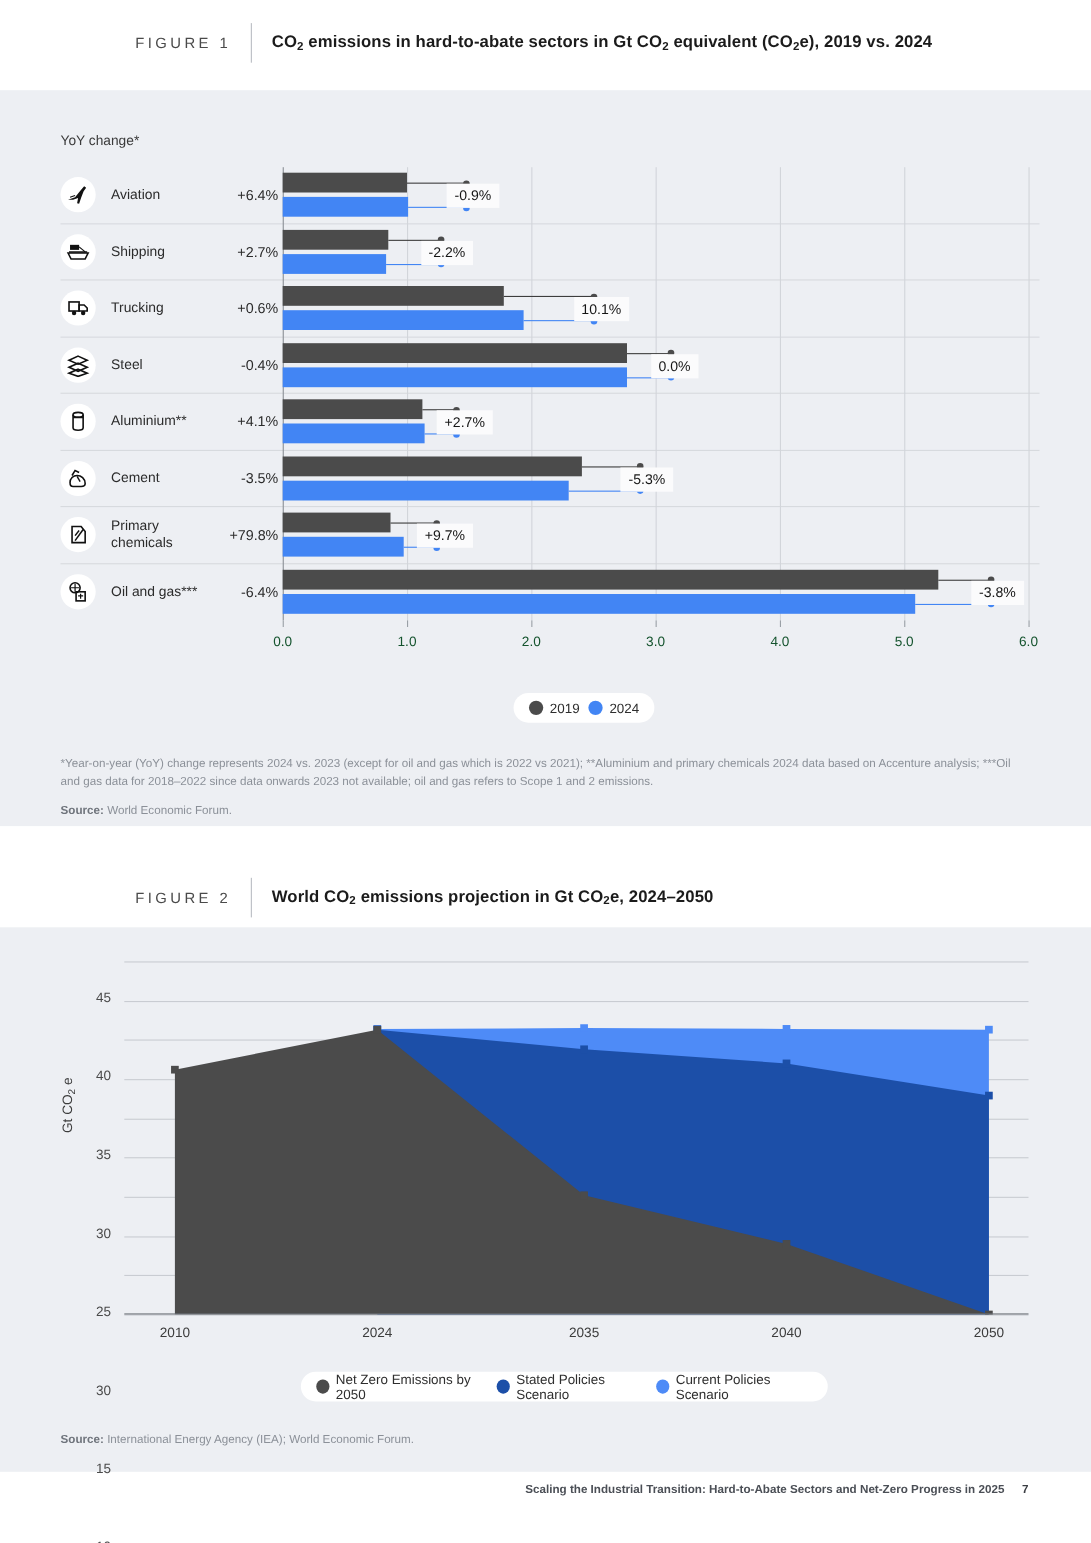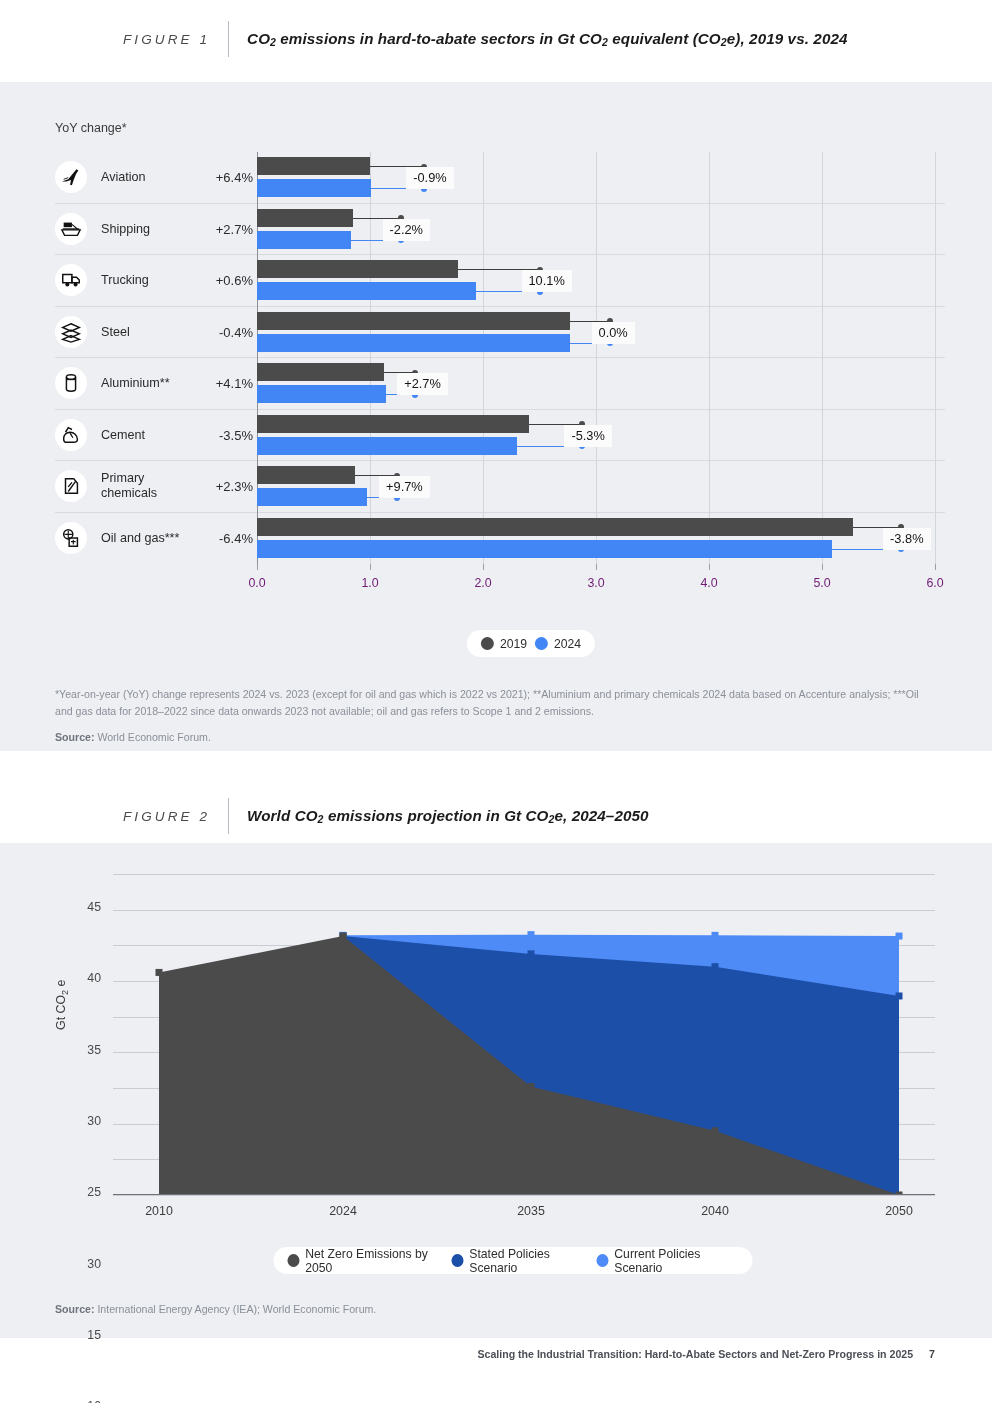--- a/index.html
+++ b/index.html
@@ -8,21 +8,21 @@
     background: #ffffff;
     font-family: "Liberation Sans", sans-serif;
     color: #222222;
     -webkit-font-smoothing: antialiased;
   }
   .page { position: relative; width: 992px; height: 1403px; background:#ffffff; overflow: hidden; }
 
   
   .fig-head {
     position: absolute; left: 0; width: 992px; height: 78px;
-    background: #ffffff; display: flex; align-items: center; font-style: italic;
+    background: #ffffff; display: flex; align-items: center;
   }
   .fig-kicker {
     font-size: 13.5px; letter-spacing: 3.1px; color: #4a4a4a;
     font-weight: 400; white-space: nowrap;
   }
   .fig-divider {
     width: 1px; background: #b9bcc2; height: 36px; margin: 0 18px 0 18px;
   }
   .fig-title {
     font-size: 15.2px; font-weight: 700; color: #1b1b1b; letter-spacing: .1px;
@@ -70,21 +70,21 @@
     width: 678px; height: 412px;
   }
   .f1-gridline {
     position: absolute; top: 0; bottom: 0; width: 1px; background: #d2d5da;
   }
   .f1-axisline {
     position: absolute; top: 0; bottom: 0; left: 0; width: 1px; background: #8b8f96;
   }
   .f1-tick { position: absolute; top: 412px; width: 1px; height: 6px; background: #9aa0a6; }
   .f1-xlab {
-    position: absolute; top: 424px; font-size: 12.4px; color: #701a75;
+    position: absolute; top: 424px; font-size: 12.4px; color: #14532d;
     transform: translateX(-50%); white-space: nowrap;
   }
 
   .barrow { position: absolute; left: 0; width: 100%; height: 51.5px; }
   .bar {
     position: absolute; left: 0; height: 18px; border-radius: 0;
   }
   .bar.b2019 { top: 5px; background: #4b4b4b; }
   .bar.b2024 { top: 27px; background: #4285f4; }
 
@@ -251,21 +251,21 @@
 
     <div class="row">
       <div class="icon-badge">
         <svg width="22" height="22" viewBox="0 0 24 24">
             <path d="M6 4h9l4 5v11H6z" fill="none" stroke="#111" stroke-width="1.6"></path>
             <path d="M9 18L17 7" stroke="#111" stroke-width="1.5"></path>
             <path d="M9 13l4-5" stroke="#111" stroke-width="1.5"></path>
           </svg>
       </div>
       <div class="row-name">Primary chemicals</div>
-      <div class="row-yoy">+2.3%</div>
+      <div class="row-yoy">+79.8%</div>
     </div>
 
     <div class="row">
       <div class="icon-badge">
         <svg width="22" height="22" viewBox="0 0 24 24">
             <circle cx="9" cy="8" r="5" fill="none" stroke="#111" stroke-width="1.6"></circle>
             <path d="M5 8h8M9 4v8" stroke="#111" stroke-width="1.2"></path>
             <rect x="10" y="12" width="9" height="9" fill="none" stroke="#111" stroke-width="1.6"></rect>
             <path d="M12 16h5M14.5 14v5" stroke="#111" stroke-width="1.2"></path>
           </svg>

